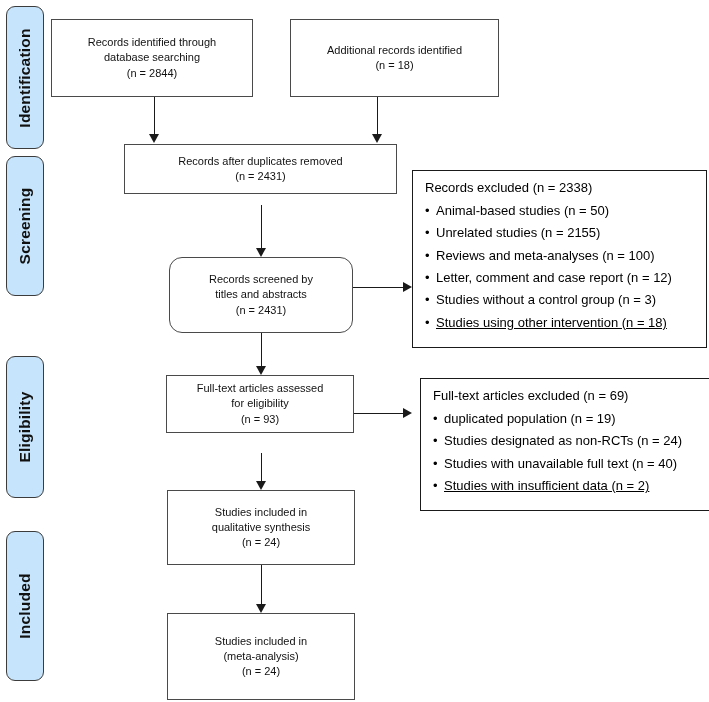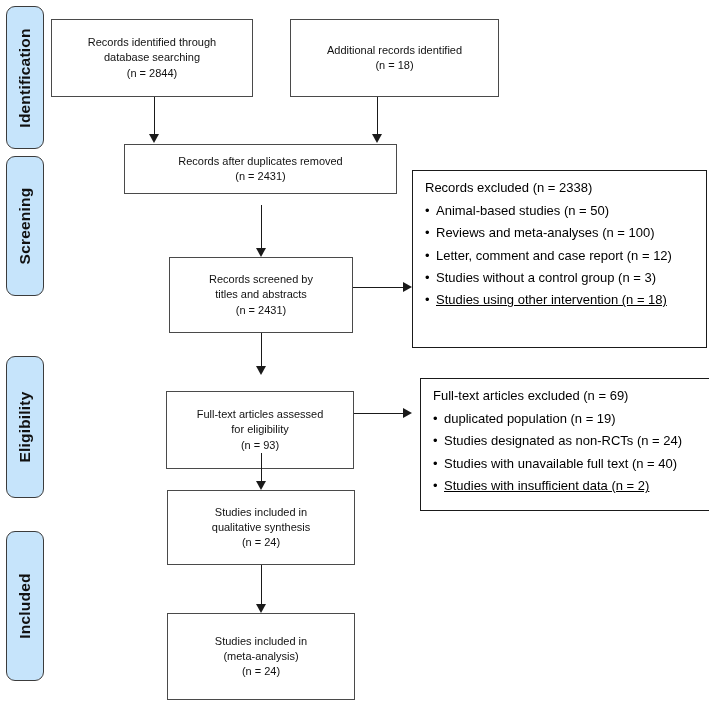--- a/index.html
+++ b/index.html
@@ -149,42 +149,43 @@
   <div class="arrow-down" style="left:372px; top:134px;"></div>
 
   <div class="node" style="left:124px; top:144px; width:273px; height:50px;">
     <span class="line">Records after duplicates removed</span>
     <span class="line">(n = 2431)</span>
   </div>
 
   <div class="vline" style="left:261px; top:205px; height:44px;"></div>
   <div class="arrow-down" style="left:256px; top:248px;"></div>
 
-  <div class="node" style="left:169px; top:257px; width:184px; height:76px;">
+  <div class="node" style="left:169px; top:257px; width:184px; height:76px;border-radius:13px;">
     <span class="line">Records screened by</span>
     <span class="line">titles and abstracts</span>
     <span class="line">(n = 2431)</span>
   </div>
 
   <div class="hline" style="left:353px; top:287px; width:51px;"></div>
   <div class="arrow-right" style="left:403px; top:282px;"></div>
 
   <div class="excl" style="left:412px; top:170px; width:295px; height:178px;">
     <span class="excl-head">Records excluded (n = 2338)</span>
     <span class="excl-item"><span class="bullet">•</span><span>Animal-based studies (n = 50)</span></span>
+    <span class="excl-item"><span class="bullet">•</span><span>Unrelated studies (n = 2155)</span></span>
     <span class="excl-item"><span class="bullet">•</span><span>Reviews and meta-analyses (n = 100)</span></span>
     <span class="excl-item"><span class="bullet">•</span><span>Letter, comment and case report (n = 12)</span></span>
     <span class="excl-item"><span class="bullet">•</span><span>Studies without a control group (n = 3)</span></span>
     <span class="excl-item"><span class="bullet">•</span><span>Studies using other intervention (n = 18)</span></span>
   </div>
 
   <div class="vline" style="left:261px; top:333px; height:33px;"></div>
   <div class="arrow-down" style="left:256px; top:366px;"></div>
 
-  <div class="node" style="left:166px; top:375px; width:188px; height:78px;margin-top:16px;">
+  <div class="node" style="left:166px; top:375px; width:188px; height:58px;">
     <span class="line">Full-text articles assessed</span>
     <span class="line">for eligibility</span>
     <span class="line">(n = 93)</span>
   </div>
 
   <div class="hline" style="left:354px; top:413px; width:50px;"></div>
   <div class="arrow-right" style="left:403px; top:408px;"></div>
 
   <div class="excl" style="left:420px; top:378px; width:295px; height:133px;">
     <span class="excl-head">Full-text articles excluded (n = 69)</span>

